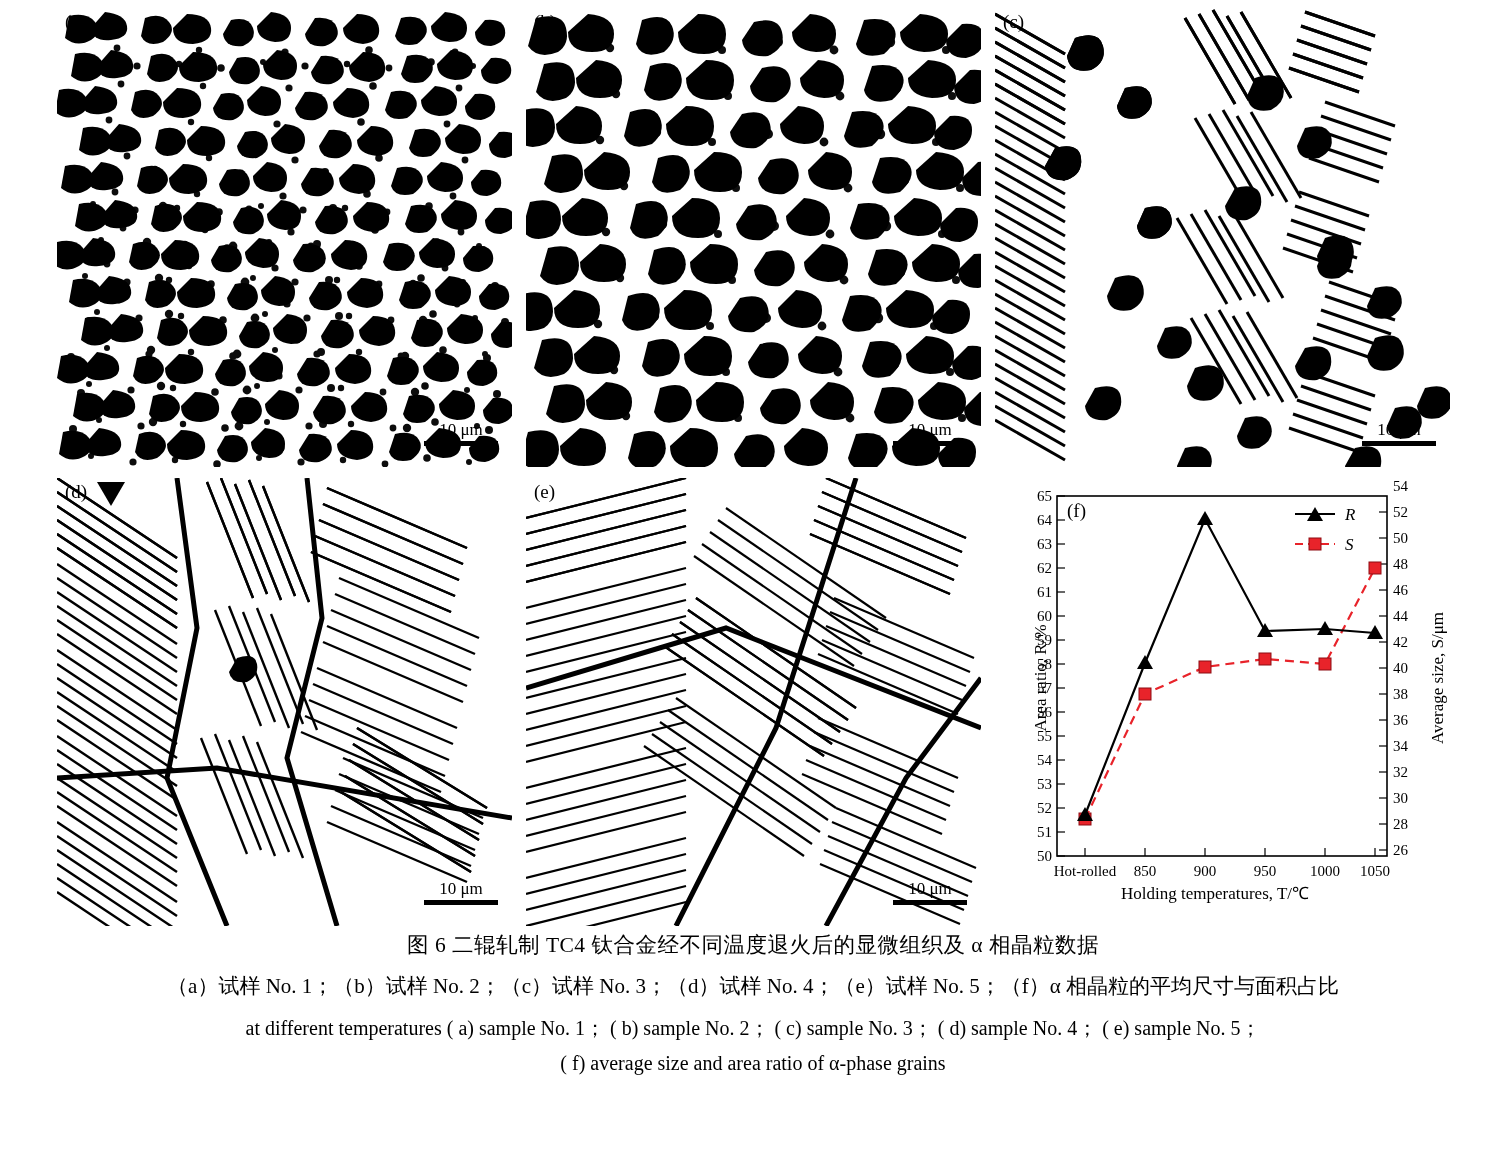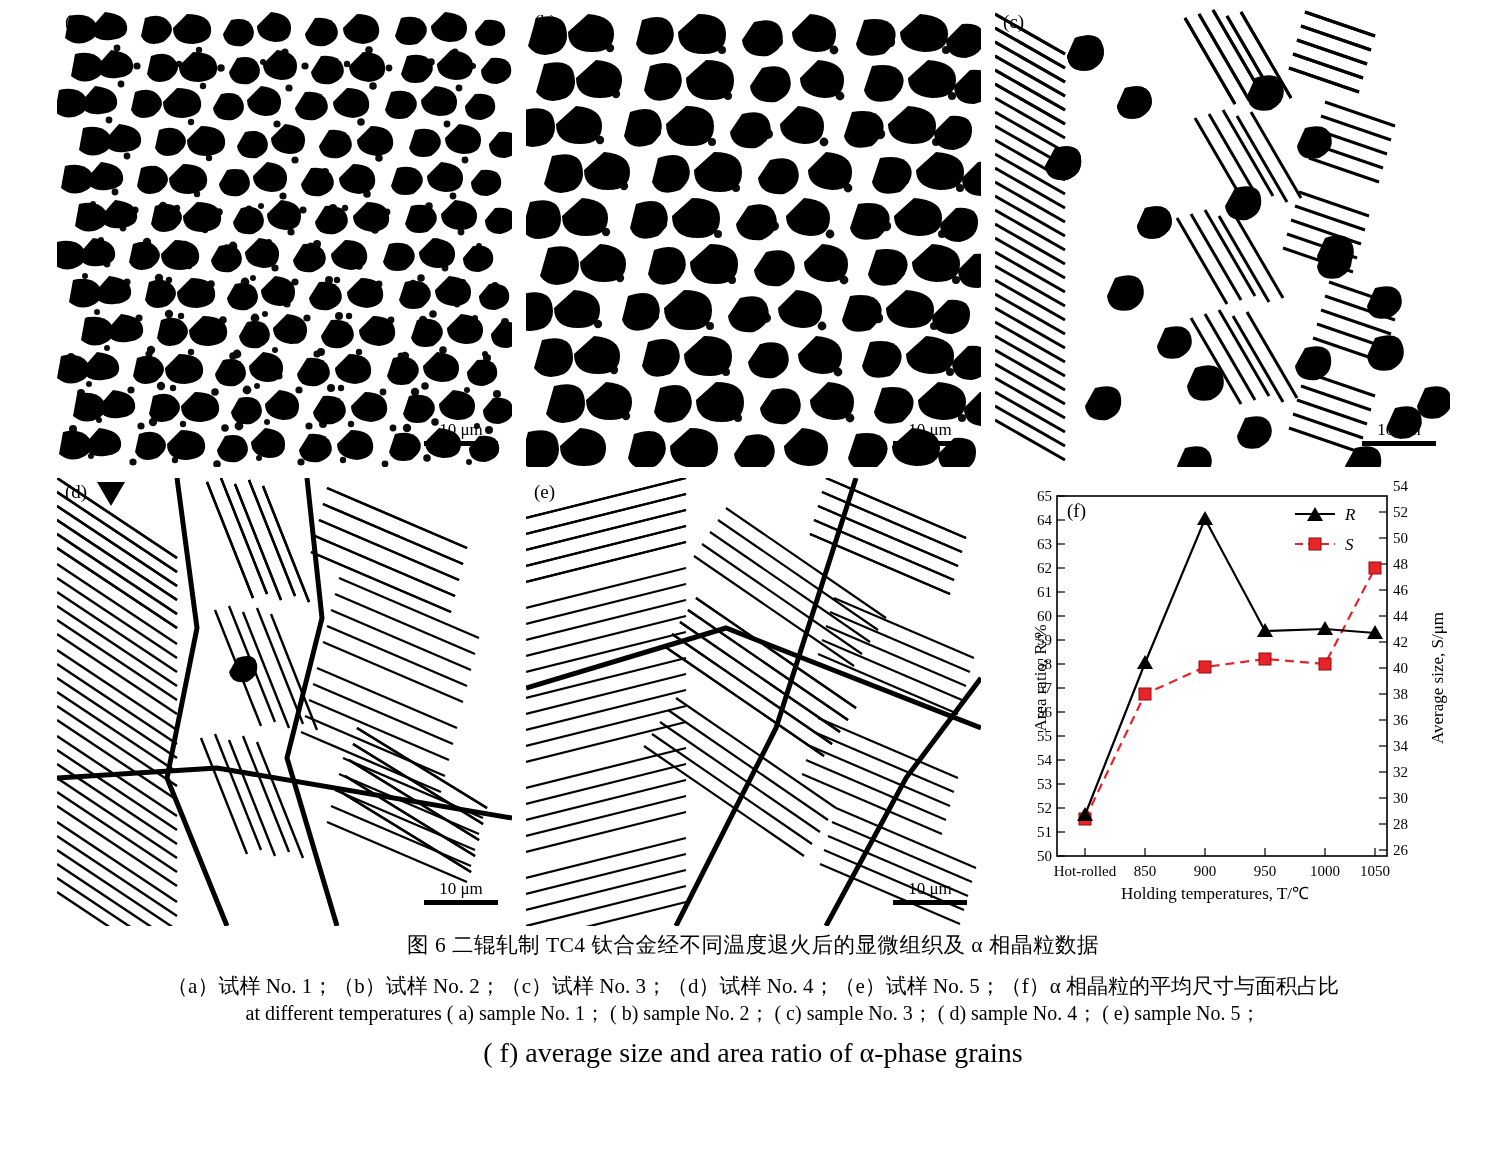--- a/index.html
+++ b/index.html
@@ -125,31 +125,32 @@
     font-family: "Liberation Serif", serif;
     color: #000;
   }
   .cap-cn-title {
     font-size: 21.5px;
     letter-spacing: 0.5px;
     margin-bottom: 13px;
   }
   .cap-cn-sub {
     font-size: 21px;
+    margin-bottom: 15px;
   }
   .cap-en-1 {
     font-size: 20px;
     margin-bottom: 10px;
   }
   .cap-en-2 {
     font-size: 20px;
     margin-bottom: 10px;
   }
   .cap-en-3 {
-    font-size: 28px;
+    font-size: 20px;
   }
 </style>
 </head>
 <body>
 
 <div class="figure">
 
   <div class="panels">
 
     <div class="panel" style="left:0px; top:0px; width:455px; height:459px;">

